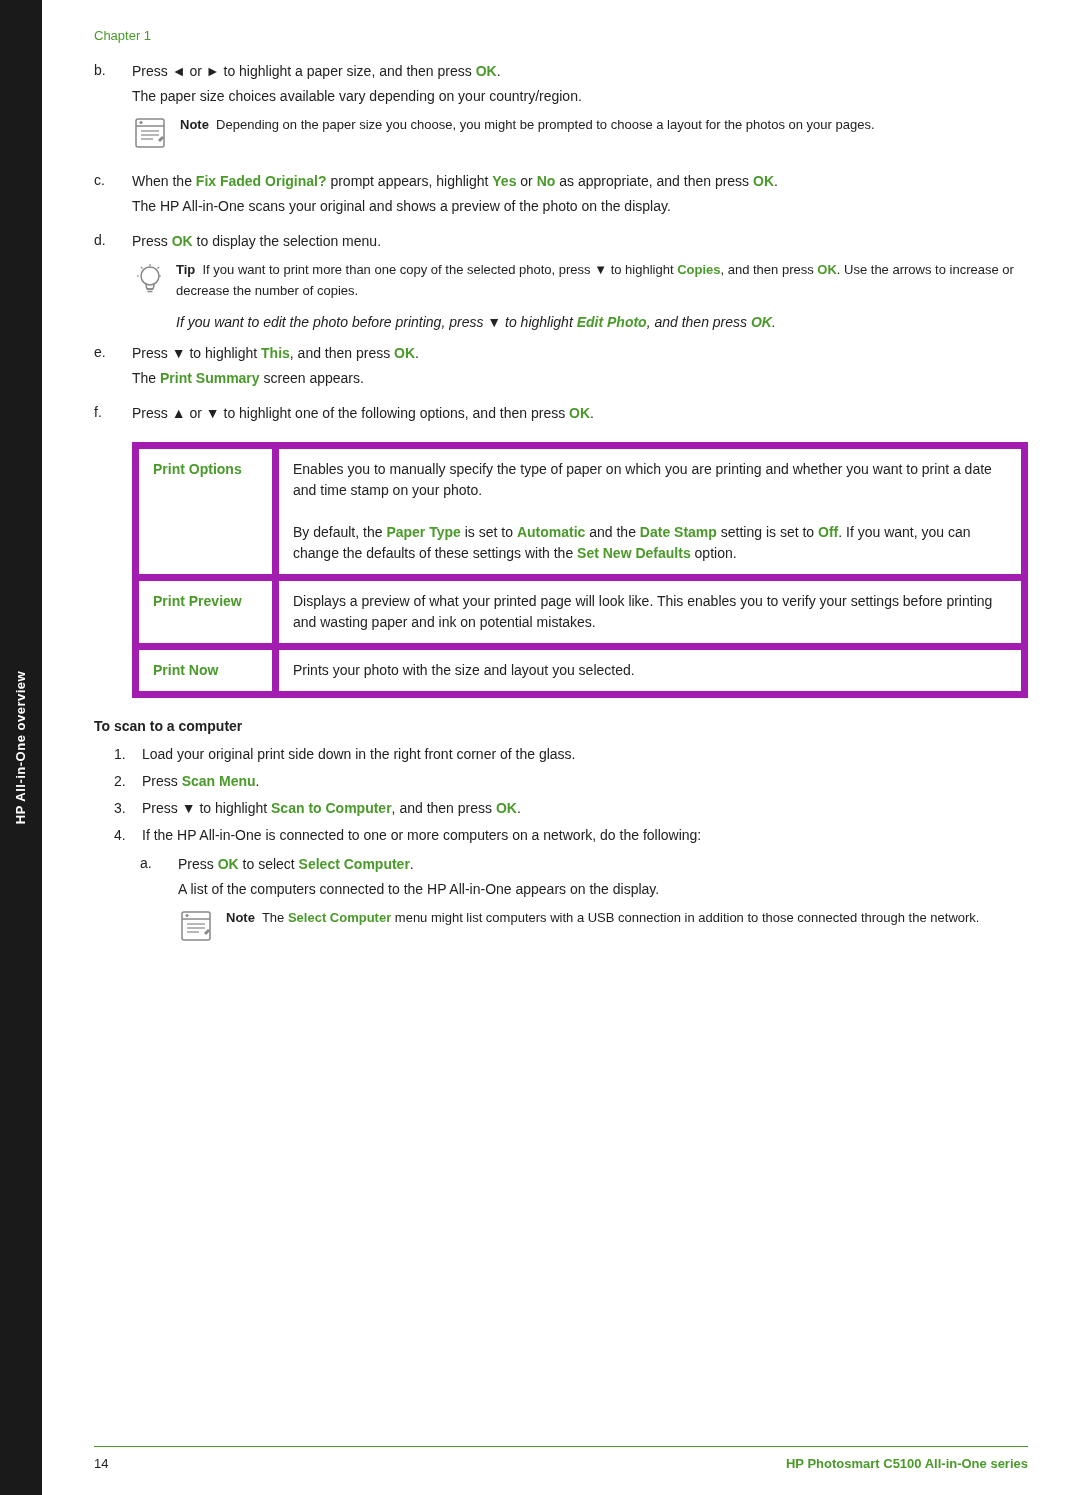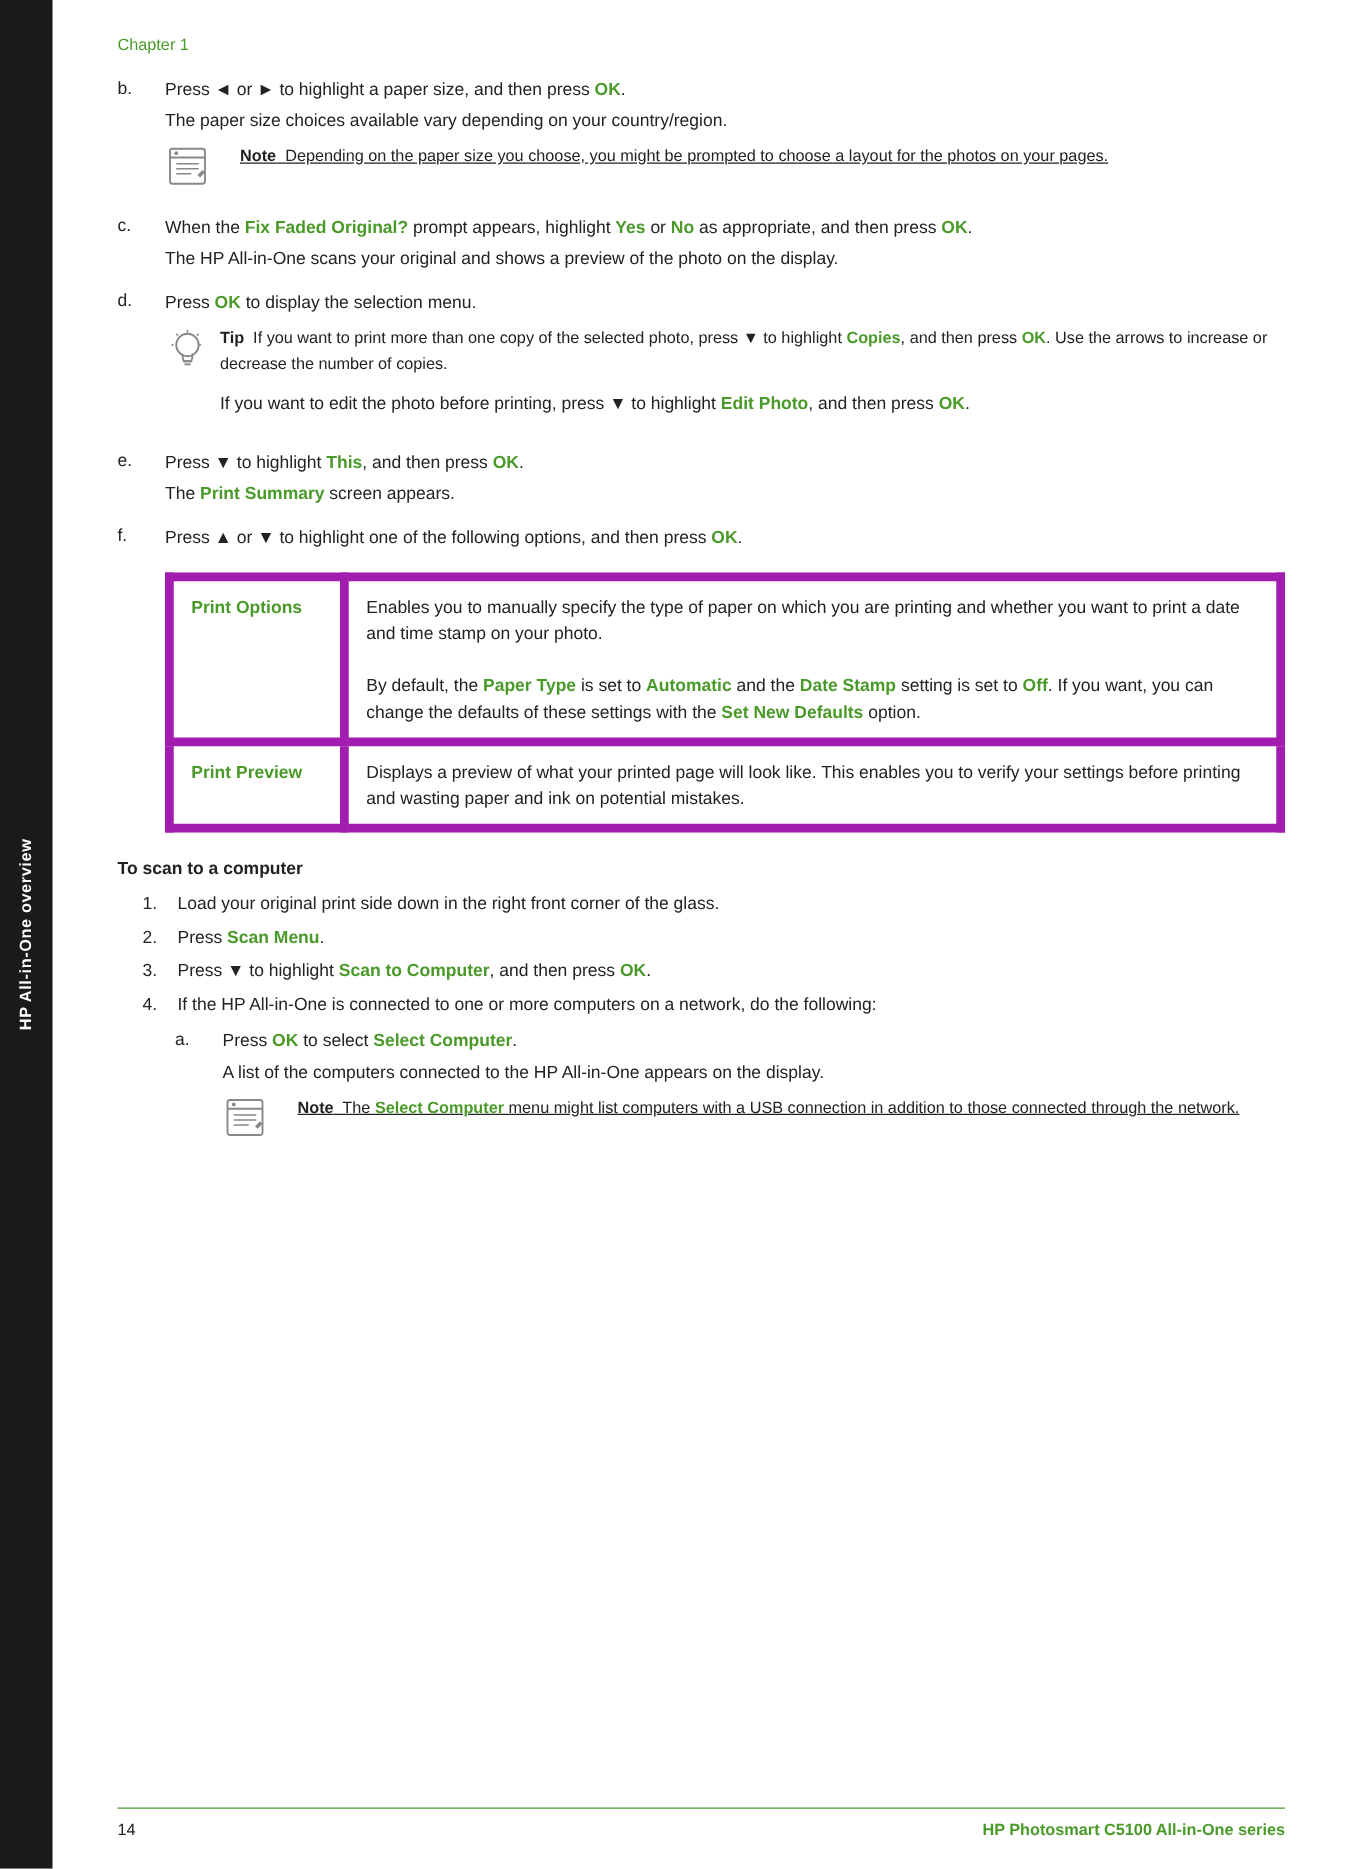--- a/index.html
+++ b/index.html
@@ -60,22 +60,21 @@
     }
     .step-content p {
       margin-bottom: 4px;
       line-height: 1.5;
     }
     .green { color: #4a9a2a; font-weight: bold; }
     .note-box {
       display: flex;
       align-items: flex-start;
       margin: 8px 0 10px 0;
-      gap: 24px;
-      text-decoration: underline;
+      gap: 12px;
     }
     .note-icon {
       width: 36px;
       height: 36px;
       flex-shrink: 0;
       display: flex;
       align-items: center;
       justify-content: center;
     }
     .note-icon svg {
@@ -109,23 +108,24 @@
       font-size: 13px;
       line-height: 1.6;
       color: #222;
     }
     .tip-text strong {
       font-weight: bold;
     }
     .indent-block {
       margin-left: 44px;
       margin-top: 6px;
-      margin-bottom: 16px;
-      line-height: 1.5;
-      font-size: 14px;
+      margin-bottom: 0;
+      line-height: 1.5;
+      font-size: 14px;
+      font-style: italic;
     }
     .table-section {
       margin: 14px 0 18px 38px;
       border-collapse: collapse;
       width: calc(100% - 38px);
       border: 1px solid #aaa;
     }
     .table-section td {
       padding: 10px 14px;
       vertical-align: top;
@@ -272,20 +272,24 @@
           <td class="col-label">Print Options</td>
           <td>
             <p>Enables you to manually specify the type of paper on which you are printing and whether you want to print a date and time stamp on your photo.</p>
             <br>
             <p>By default, the <span class="green">Paper Type</span> is set to <span class="green">Automatic</span> and the <span class="green">Date Stamp</span> setting is set to <span class="green">Off</span>. If you want, you can change the defaults of these settings with the <span class="green">Set New Defaults</span> option.</p>
           </td>
         </tr>
         <tr>
           <td class="col-label">Print Preview</td>
           <td>Displays a preview of what your printed page will look like. This enables you to verify your settings before printing and wasting paper and ink on potential mistakes.</td>
+        </tr>
+        <tr>
+          <td class="col-label">Print Now</td>
+          <td>Prints your photo with the size and layout you selected.</td>
         </tr>
       </tbody>
     </table>
 
     <div class="section-heading">To scan to a computer</div>
 
     <ol class="numbered-list">
       <li>
         <span class="num">1.</span>
         <span>Load your original print side down in the right front corner of the glass.</span>

